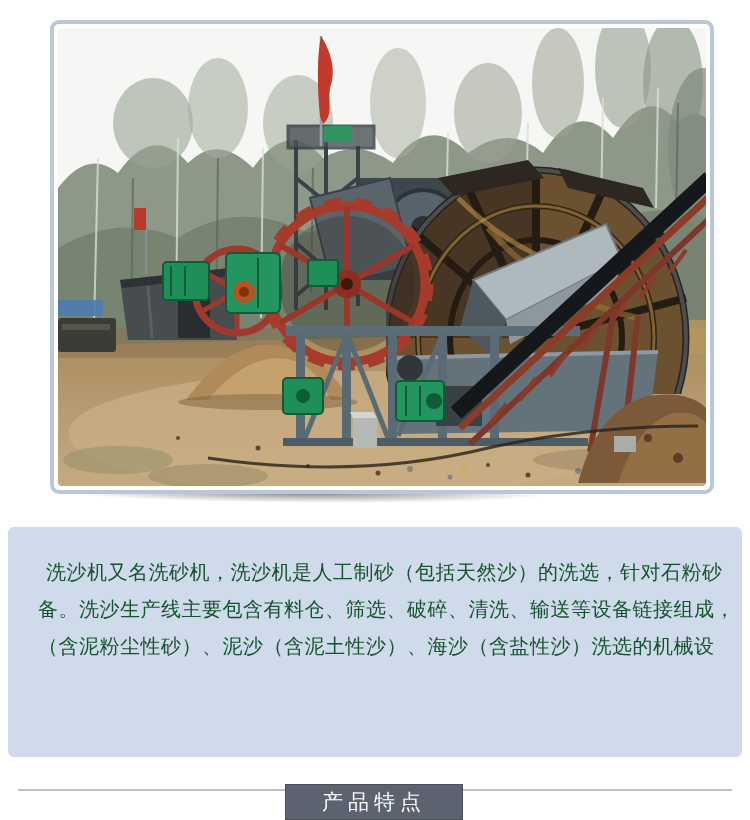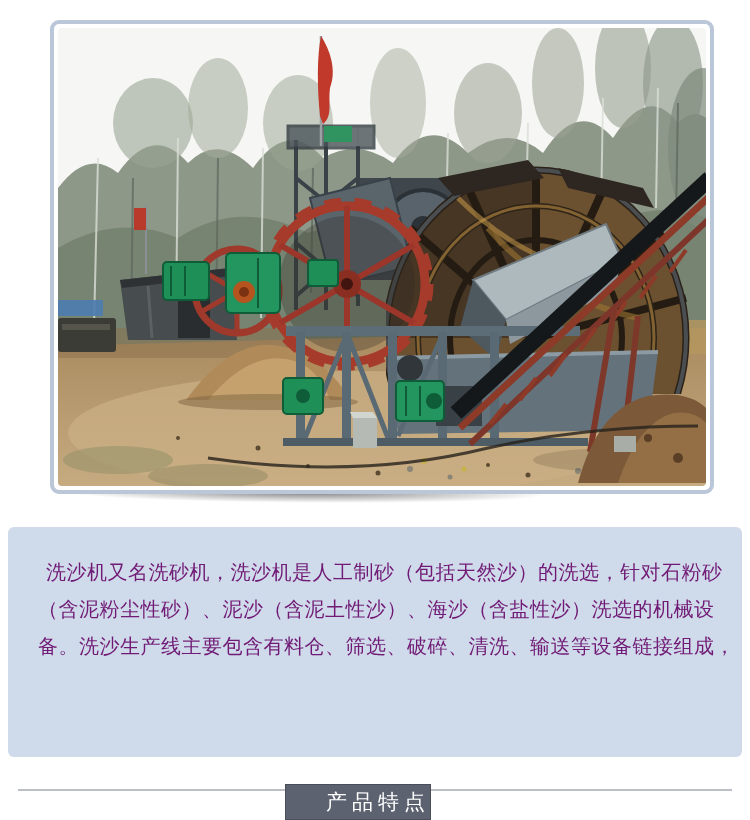--- a/index.html
+++ b/index.html
@@ -20,34 +20,34 @@
     background:#ffffff;padding:4px;z-index:1;
   }
   .photo-card svg{display:block;width:648px;height:458px;border-radius:4px;}
   
   .desc-panel{
     position:absolute;left:8px;top:527px;width:734px;height:230px;
     box-sizing:border-box;background:#cfdaea;border-radius:6px;
     padding:27px 30px 0 30px;z-index:1;
   }
   .desc-line{
-    font-size:20px;line-height:37px;color:#701a75;
+    font-size:20px;line-height:37px;color:#14532d;
     letter-spacing:.5px;white-space:nowrap;
   }
   .desc-line:first-child{text-indent:8px;}
   
   .divider{
     position:absolute;left:18px;top:789px;width:714px;height:2px;
     background:#bcc0c6;z-index:1;
   }
   .section-header{
-    position:absolute;left:285px;top:784px;width:146px;height:36px;
+    position:absolute;left:285px;top:784px;width:178px;height:36px;
     box-sizing:border-box;background:#5d6270;border:1px solid #494e59;
     color:#ffffff;font-size:21px;letter-spacing:5px;
-    display:flex;align-items:center;justify-content:flex-end;
+    display:flex;align-items:center;justify-content:center;
     z-index:2;
   }
 </style>
 </head>
 <body>
 
 <div class="photo-shadow"></div>
 
 <div class="photo-card">
   <svg viewBox="0 0 648 458" role="img" aria-label="洗沙机洗砂机生产线现场照片：红色斗轮洗砂机、筛分设备、绿色减速机、红色皮带输送机，背景为树林与红旗">
@@ -290,20 +290,20 @@
       <rect x="295" y="390" width="24" height="30" fill="#b6bab4"></rect>
       <polygon points="295,390 319,390 315,384 292,384" fill="#d2d6d0"></polygon>
       <rect x="556" y="408" width="22" height="16" fill="#a9ada7"></rect>
     </g>
     <path d="M150,430 Q300,452 430,420 Q530,398 640,398" stroke="#26221c" stroke-width="3" fill="none" opacity=".8"></path>
   </svg>
 </div>
 
 <div class="desc-panel">
   <div class="desc-line">洗沙机又名洗砂机，洗沙机是人工制砂（包括天然沙）的洗选，针对石粉砂</div>
+  <div class="desc-line">备。洗沙生产线主要包含有料仓、筛选、破碎、清洗、输送等设备链接组成，</div>
   <div class="desc-line">（含泥粉尘性砂）、泥沙（含泥土性沙）、海沙（含盐性沙）洗选的机械设</div>
-  <div class="desc-line">备。洗沙生产线主要包含有料仓、筛选、破碎、清洗、输送等设备链接组成，</div>
 </div>
 
 <div class="divider"></div>
 <div class="section-header">
   <span>产品特点</span>
 </div>
 
 </body></html>

